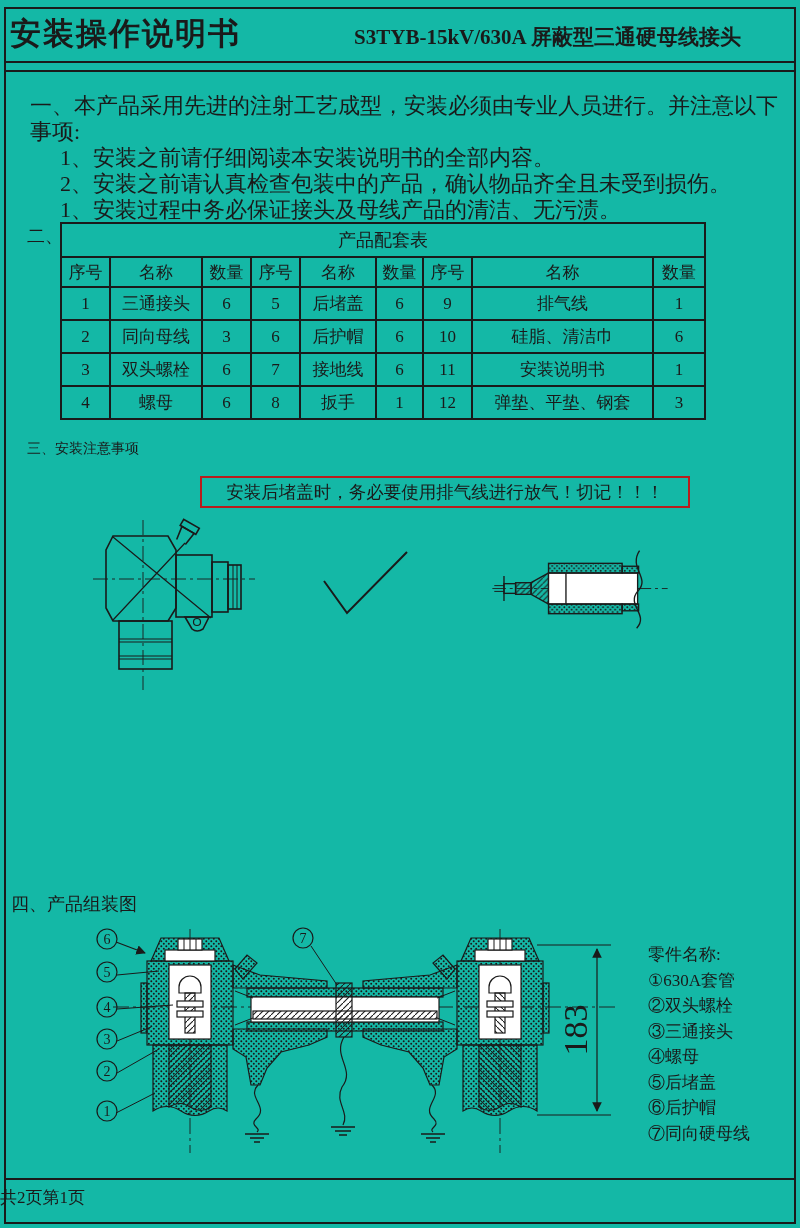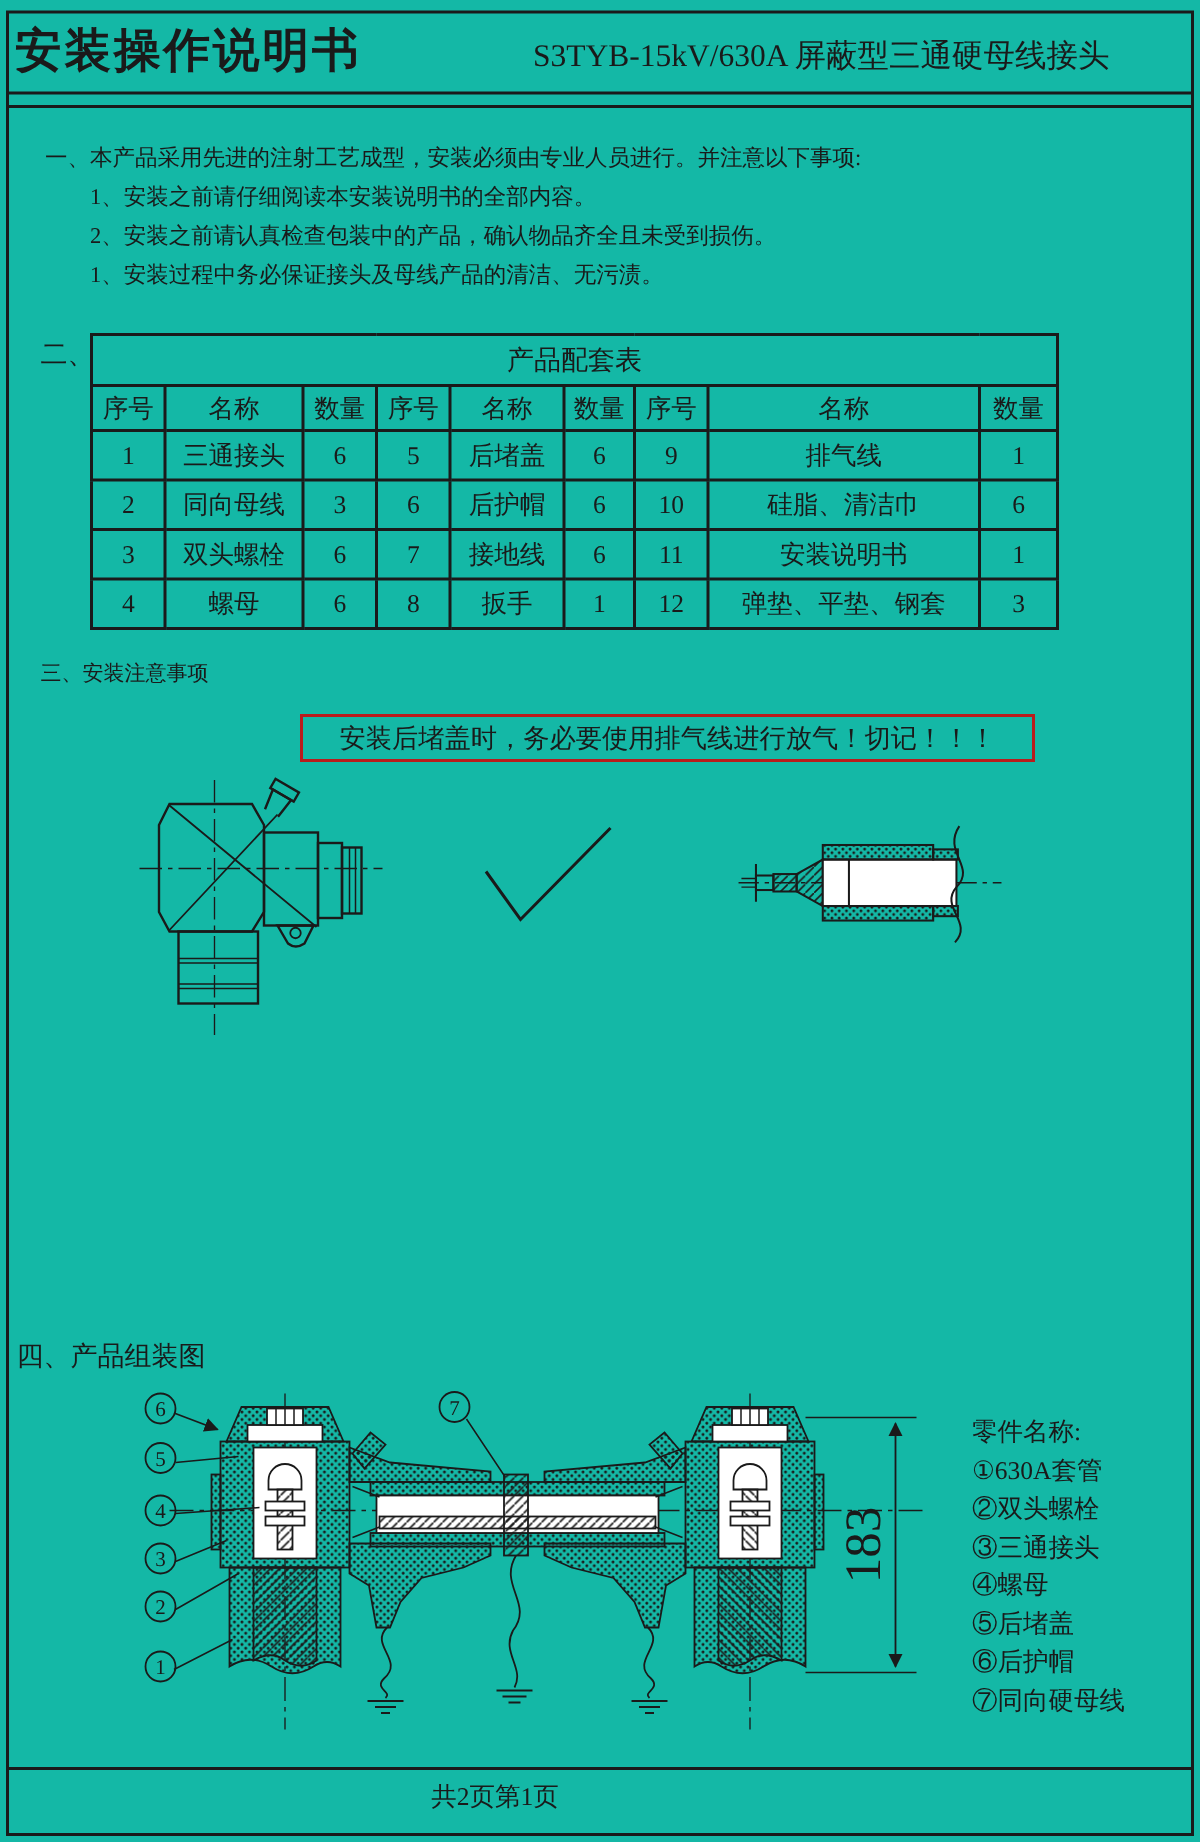--- a/index.html
+++ b/index.html
@@ -1,25 +1,25 @@
 <!DOCTYPE html>
 <html><head>
 <meta charset="utf-8">
 <style>
   html,body{margin:0;padding:0;background:#fff;}
   .page{position:relative;width:800px;height:1228px;background:#14b8a6;overflow:hidden;
         font-family:"Liberation Serif","DejaVu Serif",serif;color:#1a1a1a;}
   .page-border{position:absolute;left:4px;top:7px;right:4px;bottom:4px;border:2px solid #1a1a1a;pointer-events:none;}
   .hdr-doc-title{position:absolute;left:10px;top:13px;font-family:"Liberation Sans","DejaVu Sans",sans-serif;
         font-weight:bold;font-size:31px;letter-spacing:2px;white-space:nowrap;}
-  .hdr-product{position:absolute;left:305px;top:23px;width:485px;text-align:center;font-size:21px;white-space:nowrap;}
+  .hdr-product{position:absolute;left:305px;top:23px;width:485px;text-align:center;font-size:21px;white-space:nowrap;font-weight:bold;}
   .rule{position:absolute;left:4px;right:4px;height:2px;background:#1a1a1a;}
   .rule-a{top:61px;} .rule-b{top:70px;} .rule-footer{top:1178px;}
 
-  .sec1{position:absolute;left:30px;top:93px;right:16px;font-size:15px;line-height:26px;}
+  .sec1{position:absolute;left:30px;top:93px;right:16px;font-size:22px;line-height:26px;}
   .sec1 .items{padding-left:30px;}
 
   .sec-label{position:absolute;font-size:18px;}
   .sec2-label{left:27px;top:224px;}
   .kit-table{position:absolute;left:60px;top:222px;width:644px;border-collapse:collapse;
         font-size:17px;text-align:center;table-layout:fixed;}
   .kit-table td{border:2px solid #1a1a1a;padding:0;height:31px;overflow:hidden;white-space:nowrap;margin-left:40px;}
   .kit-table .title-row td{height:32px;font-size:18px;}
   .kit-table .hdr-row td{height:28px;}
 
@@ -42,21 +42,21 @@
     background-position:0 0,0 100%,0 0,100% 0;background-repeat:no-repeat;}
   .fig-tee2{position:absolute;left:24px;top:12px;}
   .fig-cross{position:absolute;left:276px;top:40px;}
   .fig-bus2{position:absolute;left:424px;top:52px;}
   .wrong-note{position:absolute;left:278px;top:108px;font-size:17.5px;font-weight:bold;line-height:28px;white-space:nowrap;}
 
   .sec4-heading{position:absolute;left:11px;top:892px;font-size:18px;}
   .assembly-wrap{position:absolute;left:85px;top:925px;width:560px;height:235px;}
   .parts-list{position:absolute;left:648px;top:942px;font-size:17px;line-height:25.5px;white-space:nowrap;}
 
-  .footer-text{position:absolute;left:0;top:1186px;width:660px;text-align:center;font-size:17px;}
+  .footer-text{position:absolute;left:0;top:1186px;width:660px;font-size:17px;}
   svg text{font-family:"Liberation Serif","DejaVu Serif",serif;fill:#1a1a1a;}
 </style>
 </head>
 <body>
 
 <div class="page">
   <div class="page-border"></div>
 
   <div class="hdr-doc-title">安装操作说明书</div>
   <div class="hdr-product">S3TYB-15kV/630A 屏蔽型三通硬母线接头</div>

